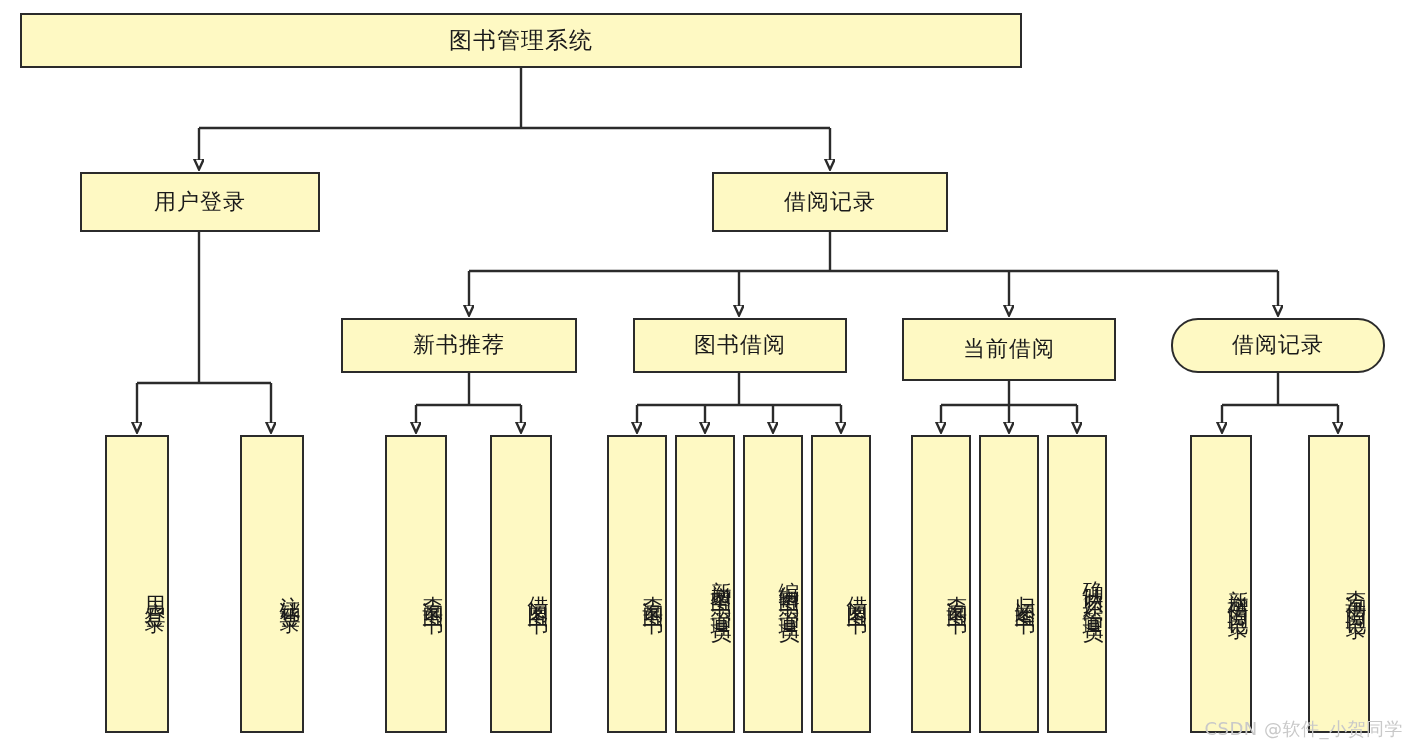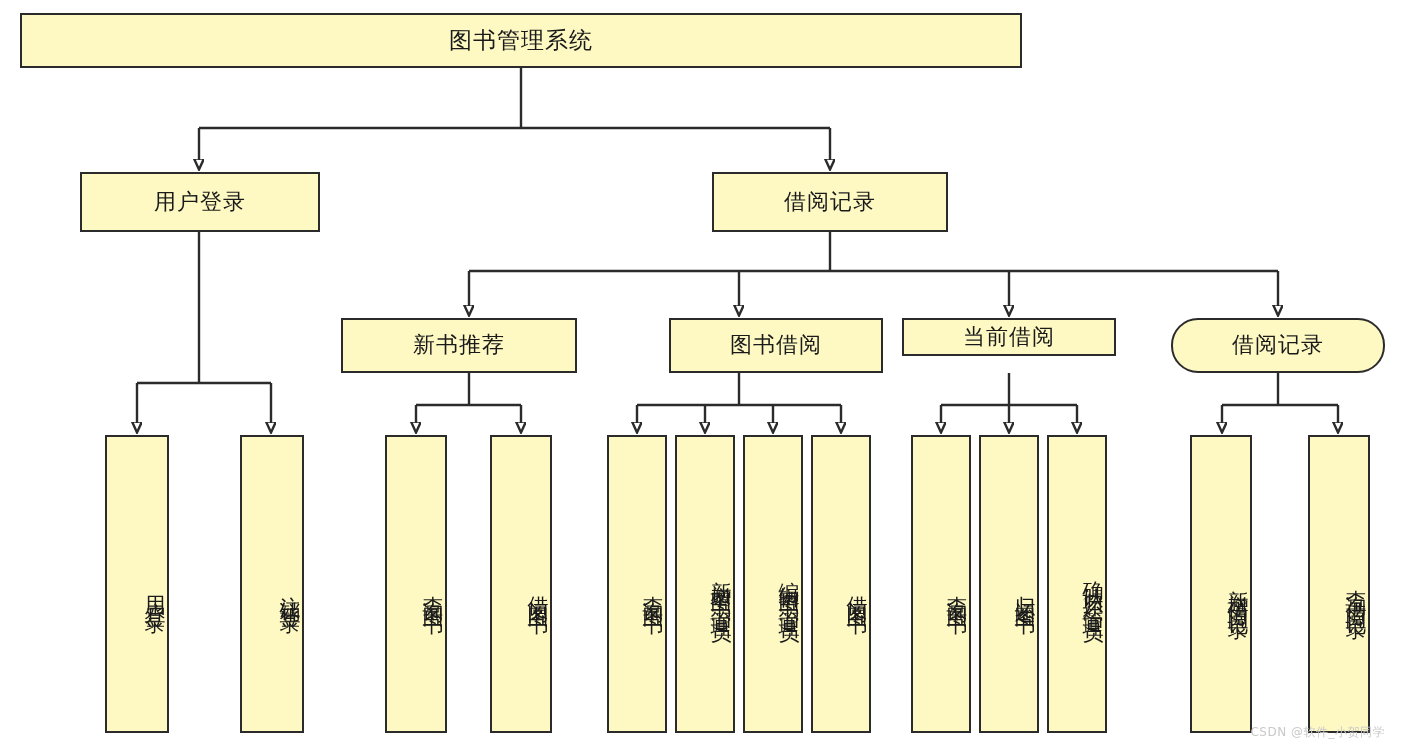--- a/index.html
+++ b/index.html
@@ -53,23 +53,23 @@
     height: 747px;
     pointer-events: none;
   }
   svg#wires line, svg#wires path {
     stroke: #2b2b2b;
     stroke-width: 2.4;
     fill: none;
   }
   .watermark {
     position: absolute;
-    right: 20px;
+    right: 2px;
     bottom: 6px;
-    font-size: 12px;
+    font-size: 18px;
     color: #c9c9c9;
     letter-spacing: 0.5px;
     white-space: nowrap;
   }
 </style>
 </head>
 <body>
 
 <div id="canvas">
 
@@ -130,24 +130,24 @@
   <div class="node horiz" style="left:80px; top:172px; width:240px; height:60px;">
     <span>用户登录</span>
   </div>
   <div class="node horiz" style="left:712px; top:172px; width:236px; height:60px;">
     <span>借阅记录</span>
   </div>
 
   <div class="node horiz" style="left:341px; top:318px; width:236px; height:55px;">
     <span>新书推荐</span>
   </div>
-  <div class="node horiz" style="left:633px; top:318px; width:214px; height:55px;margin-left:36px;">
+  <div class="node horiz" style="left:633px; top:318px; width:214px; height:55px;">
     <span>图书借阅</span>
   </div>
-  <div class="node horiz" style="left:902px; top:318px; width:214px; height:38px;">
+  <div class="node horiz" style="left:902px; top:318px; width:214px; height:63px;">
     <span>当前借阅</span>
   </div>
   <div class="node horiz" style="left:1171px; top:318px; width:214px; height:55px;border-radius:27px;">
     <span>借阅记录</span>
   </div>
 
   <div class="node vert" style="left:105px; top:435px; width:64px; height:298px;">
     <span>用户登录</span>
   </div>
   <div class="node vert" style="left:240px; top:435px; width:64px; height:298px;">

